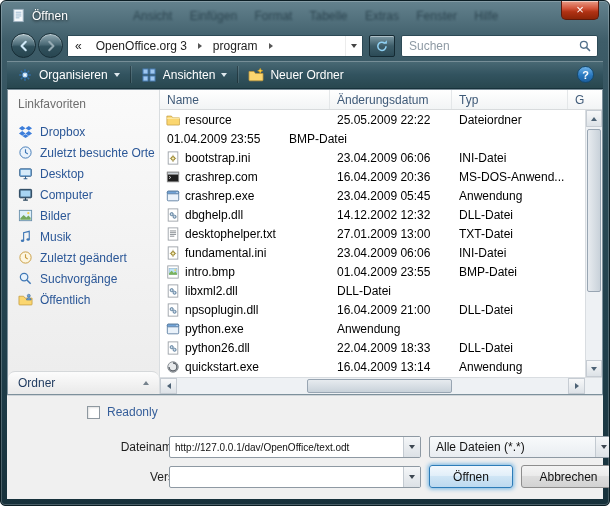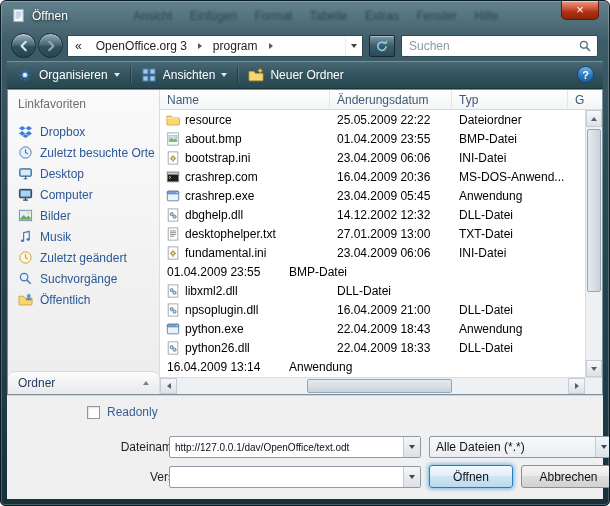--- a/index.html
+++ b/index.html
@@ -353,31 +353,20 @@
                   <path d="M1 3.5h5.2l1.6 2H15a.6.6 0 0 1 .6.6V13a.8.8 0 0 1-.8.8H1.8A.8.8 0 0 1 1 13z" fill="#fbd66f" stroke="#c09a3f" stroke-width=".8"></path>
                   <path d="M1 6h14.6" stroke="#fff3c2" stroke-width="1"></path>
                 </svg>
               </span>
       <span class="c-name-text">resource</span>
     </span>
     <span class="c-date">25.05.2009 22:22</span>
     <span class="c-type">Dateiordner</span>
   </div>
           <div class="frow">
-    <span class="c-name">
-      <span class="icon icon-14 c-icon">
-                <svg viewBox="0 0 16 16">
-                  <rect x="2" y="1" width="12" height="14" fill="#fff" stroke="#9aa0a6"></rect>
-                  <rect x="3.5" y="4" width="9" height="7" fill="#bfe3f7" stroke="#7fa8c4" stroke-width=".6"></rect>
-                  <path d="M3.5 9.5l3-3 2.5 2.5 1.5-1.5 2 2V11h-9z" fill="#7cb35c"></path>
-                  <circle cx="10.5" cy="5.8" r="1" fill="#f7d24a"></circle>
-                </svg>
-              </span>
-      <span class="c-name-text">about.bmp</span>
-    </span>
     <span class="c-date">01.04.2009 23:55</span>
     <span class="c-type">BMP-Datei</span>
   </div>
           <div class="frow">
     <span class="c-name">
       <span class="icon icon-14 c-icon">
                 <svg viewBox="0 0 16 16">
                   <rect x="2.5" y="1" width="11" height="14" fill="#fff" stroke="#9aa0a6"></rect>
                   <circle cx="8" cy="8.5" r="2.2" fill="#d8c66a" stroke="#8f7d2e"></circle>
                   <g stroke="#8f7d2e" stroke-width="1">
@@ -461,20 +450,31 @@
                   </g>
                   <circle cx="8" cy="8.5" r=".8" fill="#fff"></circle>
                 </svg>
               </span>
       <span class="c-name-text">fundamental.ini</span>
     </span>
     <span class="c-date">23.04.2009 06:06</span>
     <span class="c-type">INI-Datei</span>
   </div>
           <div class="frow">
+    <span class="c-name">
+      <span class="icon icon-14 c-icon">
+                <svg viewBox="0 0 16 16">
+                  <rect x="2" y="1" width="12" height="14" fill="#fff" stroke="#9aa0a6"></rect>
+                  <rect x="3.5" y="4" width="9" height="7" fill="#bfe3f7" stroke="#7fa8c4" stroke-width=".6"></rect>
+                  <path d="M3.5 9.5l3-3 2.5 2.5 1.5-1.5 2 2V11h-9z" fill="#7cb35c"></path>
+                  <circle cx="10.5" cy="5.8" r="1" fill="#f7d24a"></circle>
+                </svg>
+              </span>
+      <span class="c-name-text">intro.bmp</span>
+    </span>
     <span class="c-date">01.04.2009 23:55</span>
     <span class="c-type">BMP-Datei</span>
   </div>
           <div class="frow">
     <span class="c-name">
       <span class="icon icon-14 c-icon">
                 <svg viewBox="0 0 16 16">
                   <rect x="2.5" y="1" width="11" height="14" fill="#fff" stroke="#9aa0a6"></rect>
                   <circle cx="6.5" cy="7" r="1.8" fill="#9fb9d0" stroke="#5f7f9c"></circle>
                   <circle cx="9.8" cy="10" r="1.8" fill="#9fb9d0" stroke="#5f7f9c"></circle>
@@ -506,40 +506,48 @@
     <span class="c-name">
       <span class="icon icon-14 c-icon">
                 <svg viewBox="0 0 16 16">
                   <rect x="1.5" y="2.5" width="13" height="11" rx="1" fill="#eaf2fa" stroke="#5a7da0"></rect>
                   <rect x="1.5" y="2.5" width="13" height="3" rx="1" fill="#6fa3d8" stroke="#5a7da0"></rect>
                   <circle cx="12.6" cy="4" r=".7" fill="#fff"></circle>
                 </svg>
               </span>
       <span class="c-name-text">python.exe</span>
     </span>
-    <span class="c-date">22.04.2009 18:43</span>
     <span class="c-type">Anwendung</span>
   </div>
           <div class="frow">
     <span class="c-name">
       <span class="icon icon-14 c-icon">
                 <svg viewBox="0 0 16 16">
                   <rect x="2.5" y="1" width="11" height="14" fill="#fff" stroke="#9aa0a6"></rect>
                   <circle cx="6.5" cy="7" r="1.8" fill="#9fb9d0" stroke="#5f7f9c"></circle>
                   <circle cx="9.8" cy="10" r="1.8" fill="#9fb9d0" stroke="#5f7f9c"></circle>
                   <circle cx="6.5" cy="7" r=".6" fill="#fff"></circle>
                   <circle cx="9.8" cy="10" r=".6" fill="#fff"></circle>
                 </svg>
               </span>
       <span class="c-name-text">python26.dll</span>
     </span>
     <span class="c-date">22.04.2009 18:33</span>
     <span class="c-type">DLL-Datei</span>
   </div>
           <div class="frow">
+    <span class="c-name">
+      <span class="icon icon-14 c-icon">
+                <svg viewBox="0 0 16 16">
+                  <circle cx="8" cy="8" r="6" fill="#e8eaec" stroke="#7c8288"></circle>
+                  <path d="M8 3.5A4.5 4.5 0 1 1 3.5 8" fill="none" stroke="#5b6168" stroke-width="1.6"></path>
+                </svg>
+              </span>
+      <span class="c-name-text">quickstart.exe</span>
+    </span>
     <span class="c-date">16.04.2009 13:14</span>
     <span class="c-type">Anwendung</span>
   </div>
         </div>
       <div class="hscroll">
         <div class="sb-arrow h">
             <i class="tri tri-l"></i>
           </div>
         <div class="htrack">
           <div class="hthumb"></div>

